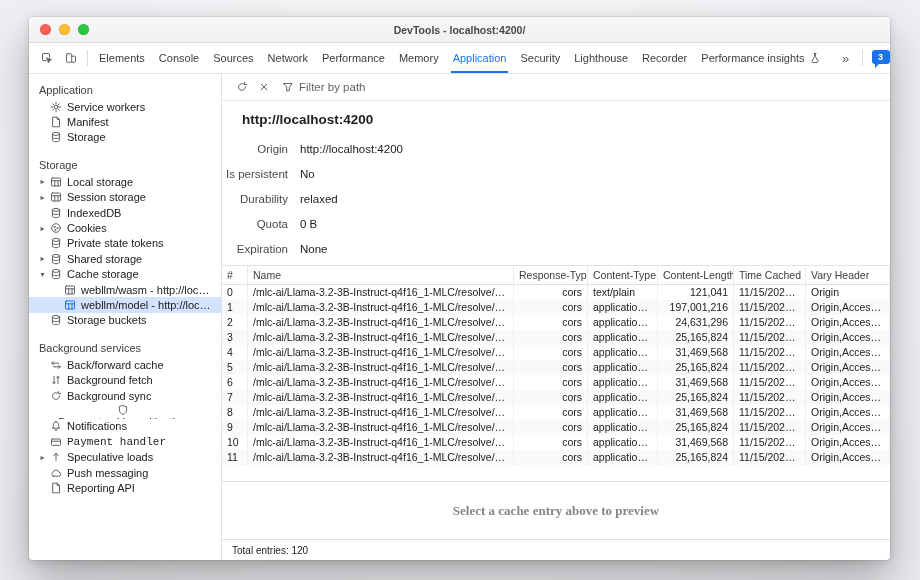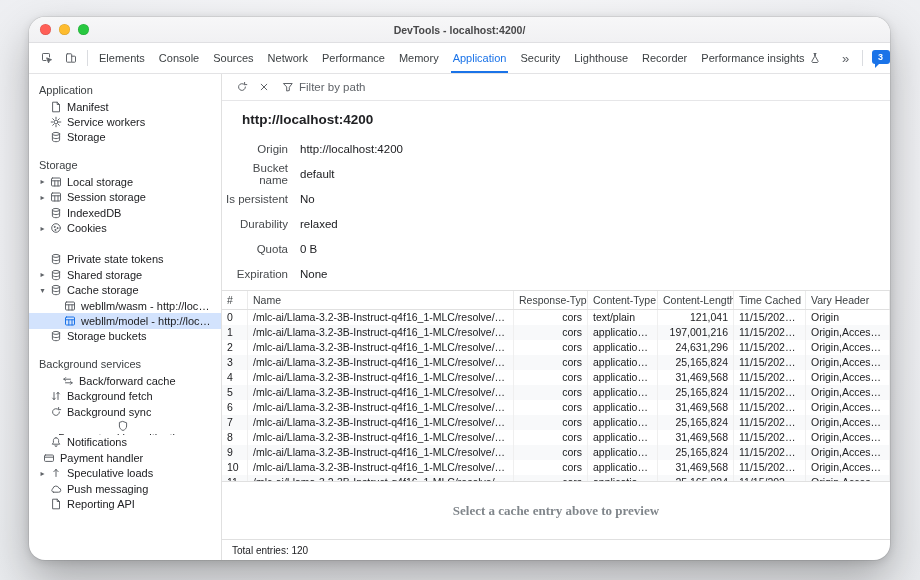--- a/index.html
+++ b/index.html
@@ -3,21 +3,21 @@
 <meta charset="utf-8">
 <style>
   * { box-sizing: border-box; margin: 0; padding: 0; }
   html, body { width: 920px; height: 580px; overflow: hidden; }
   body {
     font-family: "Liberation Sans", sans-serif;
     background: radial-gradient(ellipse at 50% 35%, #fdfdfe 0%, #f0f1f4 70%, #e9ebee 100%);
   }
   .window {
     position: absolute; left: 29px; top: 17px; width: 861px; height: 543px;
-    background: #fff; border-radius: 16px; overflow: hidden;
+    background: #fff; border-radius: 4px; overflow: hidden;
     box-shadow: 0 20px 45px rgba(0,0,0,.30), 0 2px 10px rgba(0,0,0,.12), 0 0 0 1px rgba(0,0,0,.07);
     display: flex; flex-direction: column;
   }
   .titlebar {
     height: 26px; flex: none; background: linear-gradient(#f7f7f8,#f1f1f3);
     border-bottom: 1px solid #dfdfe2; position: relative;
     display: flex; align-items: center; justify-content: center;
   }
   .traffic { position: absolute; left: 11px; top: 0; bottom: 0; display: flex; align-items: center; gap: 8px; }
   .tl { width: 11px; height: 11px; border-radius: 50%; display: inline-block; box-shadow: inset 0 0 0 .5px rgba(0,0,0,.15); }
@@ -147,35 +147,35 @@
     </div>
   </div>
 
   <div class="content">
     <div class="sidebar">
         <div class="sec-header">Application</div>
         <div class="side-item" style="padding-left: 7px;">
           <span class="exp"></span>
           <span class="icon">
             <svg viewBox="0 0 12 12" width="12" height="12" fill="none" stroke="currentColor" stroke-width="1" stroke-linecap="round" stroke-linejoin="round">
+              <circle cx="6" cy="6" r="1.9"></circle>
+              <path d="M6 1.2v1.7M6 9.1v1.7M1.2 6h1.7M9.1 6h1.7M2.7 2.7l1.2 1.2M8.1 8.1l1.2 1.2M9.3 2.7 8.1 3.9M3.9 8.1 2.7 9.3"></path>
+            </svg>
+          </span>
+          <span class="lbl">Service workers</span>
+        </div>
+        <div class="side-item" style="padding-left: 7px;">
+          <span class="exp"></span>
+          <span class="icon">
+            <svg viewBox="0 0 12 12" width="12" height="12" fill="none" stroke="currentColor" stroke-width="1" stroke-linecap="round" stroke-linejoin="round">
               <path d="M3 1.2h4.2l2.3 2.3v7.3H3z"></path>
               <path d="M7.2 1.2v2.3h2.3"></path>
             </svg>
           </span>
           <span class="lbl">Manifest</span>
-        </div>
-        <div class="side-item" style="padding-left: 7px;">
-          <span class="exp"></span>
-          <span class="icon">
-            <svg viewBox="0 0 12 12" width="12" height="12" fill="none" stroke="currentColor" stroke-width="1" stroke-linecap="round" stroke-linejoin="round">
-              <circle cx="6" cy="6" r="1.9"></circle>
-              <path d="M6 1.2v1.7M6 9.1v1.7M1.2 6h1.7M9.1 6h1.7M2.7 2.7l1.2 1.2M8.1 8.1l1.2 1.2M9.3 2.7 8.1 3.9M3.9 8.1 2.7 9.3"></path>
-            </svg>
-          </span>
-          <span class="lbl">Service workers</span>
         </div>
         <div class="side-item" style="padding-left: 7px;">
           <span class="exp"></span>
           <span class="icon">
             <svg viewBox="0 0 12 12" width="12" height="12" fill="none" stroke="currentColor" stroke-width="1" stroke-linecap="round" stroke-linejoin="round">
               <ellipse cx="6" cy="2.9" rx="3.6" ry="1.5"></ellipse>
               <path d="M2.4 2.9v6.2c0 .9 1.6 1.6 3.6 1.6s3.6-.7 3.6-1.6V2.9"></path>
               <path d="M2.4 6c0 .9 1.6 1.6 3.6 1.6S9.6 6.9 9.6 6"></path>
             </svg>
           </span>
@@ -218,21 +218,21 @@
           <span class="icon">
             <svg viewBox="0 0 12 12" width="12" height="12" fill="none" stroke="currentColor" stroke-width="1" stroke-linecap="round" stroke-linejoin="round">
               <circle cx="6" cy="6" r="4.3"></circle>
               <circle cx="4.6" cy="4.9" r=".5" fill="currentColor"></circle>
               <circle cx="7.4" cy="6.1" r=".5" fill="currentColor"></circle>
               <circle cx="5.3" cy="7.9" r=".5" fill="currentColor"></circle>
             </svg>
           </span>
           <span class="lbl">Cookies</span>
         </div>
-        <div class="side-item" style="padding-left: 7px; margin-top: 16px;">
+        <div class="side-item" style="padding-left: 7px;">
           <span class="exp"></span>
           <span class="icon">
             <svg viewBox="0 0 12 12" width="12" height="12" fill="none" stroke="currentColor" stroke-width="1" stroke-linecap="round" stroke-linejoin="round">
               <ellipse cx="6" cy="2.9" rx="3.6" ry="1.5"></ellipse>
               <path d="M2.4 2.9v6.2c0 .9 1.6 1.6 3.6 1.6s3.6-.7 3.6-1.6V2.9"></path>
               <path d="M2.4 6c0 .9 1.6 1.6 3.6 1.6S9.6 6.9 9.6 6"></path>
             </svg>
           </span>
           <span class="lbl">Private state tokens</span>
         </div>
@@ -283,21 +283,21 @@
           <span class="icon">
             <svg viewBox="0 0 12 12" width="12" height="12" fill="none" stroke="currentColor" stroke-width="1" stroke-linecap="round" stroke-linejoin="round">
               <ellipse cx="6" cy="2.9" rx="3.6" ry="1.5"></ellipse>
               <path d="M2.4 2.9v6.2c0 .9 1.6 1.6 3.6 1.6s3.6-.7 3.6-1.6V2.9"></path>
               <path d="M2.4 6c0 .9 1.6 1.6 3.6 1.6S9.6 6.9 9.6 6"></path>
             </svg>
           </span>
           <span class="lbl">Storage buckets</span>
         </div>
         <div class="sec-header">Background services</div>
-        <div class="side-item" style="padding-left: 19px; text-align: right;">
+        <div class="side-item" style="padding-left: 7px; text-align: right;">
           <span class="exp"></span>
           <span class="icon">
             <svg viewBox="0 0 12 12" width="12" height="12" fill="none" stroke="currentColor" stroke-width="1" stroke-linecap="round" stroke-linejoin="round">
               <path d="M2 4.2h6.5M2 4.2l1.6-1.6M2 4.2l1.6 1.6M10 7.8H3.5M10 7.8 8.4 6.2M10 7.8 8.4 9.4"></path>
             </svg>
           </span>
           <span class="lbl">Back/forward cache</span>
         </div>
         <div class="side-item" style="padding-left: 7px;">
           <span class="exp"></span>
@@ -330,21 +330,21 @@
         <div class="side-item" style="padding-left: 7px;">
           <span class="exp"></span>
           <span class="icon">
             <svg viewBox="0 0 12 12" width="12" height="12" fill="none" stroke="currentColor" stroke-width="1" stroke-linecap="round" stroke-linejoin="round">
               <path d="M6 1.8c-1.5 0-2.6 1.1-2.6 2.6v2.2L2.3 8.2h7.4L8.6 6.6V4.4C8.6 2.9 7.5 1.8 6 1.8z"></path>
               <path d="M5 9.6a1 1 0 0 0 2 0"></path>
             </svg>
           </span>
           <span class="lbl">Notifications</span>
         </div>
-        <div class="side-item" style="">
+        <div class="side-item" style="padding-left: 7px; font-family: Liberation Mono, monospace;">
           <span class="exp"></span>
           <span class="icon">
             <svg viewBox="0 0 12 12" width="12" height="12" fill="none" stroke="currentColor" stroke-width="1" stroke-linecap="round" stroke-linejoin="round">
               <rect x="1.5" y="3" width="9" height="6.4" rx="1"></rect>
               <path d="M1.5 5.2h9"></path>
             </svg>
           </span>
           <span class="lbl">Payment handler</span>
         </div>
         <div class="side-item" style="padding-left: 7px;">
@@ -399,24 +399,20 @@
           <span>Filter by path</span>
         </span>
       </div>
 
       <div class="cacheview">
         <div class="cache-title">http://localhost:4200</div>
         <div class="meta">
             <div class="meta-row">
               <span class="meta-label">Origin</span>
               <span class="meta-value">http://localhost:4200</span>
-            </div>
-            <div class="meta-row">
-              <span class="meta-label">Bucket name</span>
-              <span class="meta-value">default</span>
             </div>
             <div class="meta-row">
               <span class="meta-label">Is persistent</span>
               <span class="meta-value">No</span>
             </div>
             <div class="meta-row">
               <span class="meta-label">Durability</span>
               <span class="meta-value">relaxed</span>
             </div>
             <div class="meta-row">

